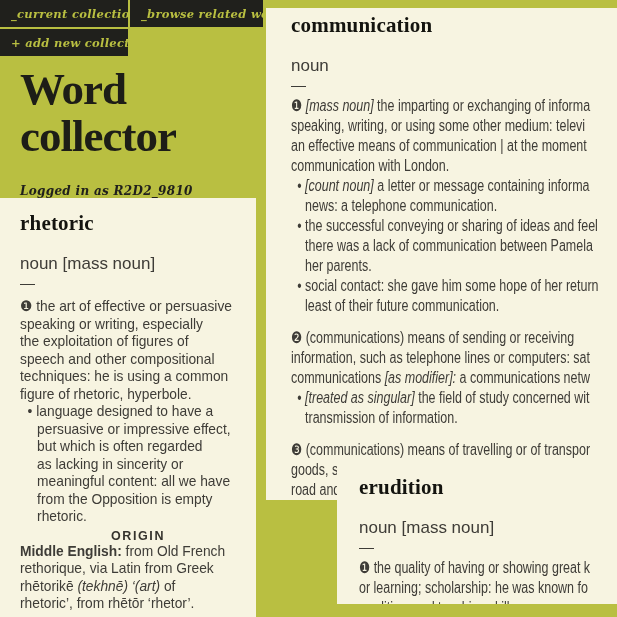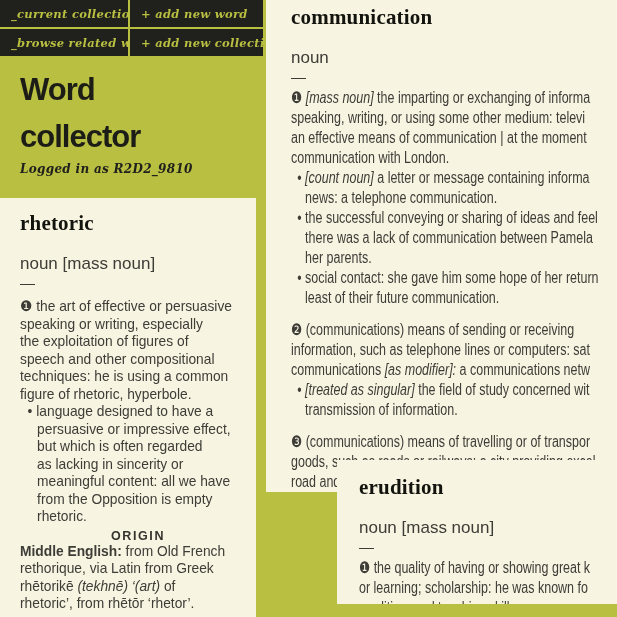--- a/index.html
+++ b/index.html
@@ -15,32 +15,32 @@
   }
   .menu-cell{
     background:#20201c;color:#b9bf41;display:flex;align-items:center;
     padding-left:11px;cursor:pointer;
     font:italic bold 11.5px "DejaVu Serif",serif;letter-spacing:.3px;
     white-space:nowrap;overflow:hidden;
   }
   
   .brand{position:absolute;left:20px;top:66px;}
   .brand h1{
-    margin:0;font-weight:bold;font-size:31px;line-height:47px;
-    font-family:Liberation Sans, sans-serif;letter-spacing:-1px;
+    margin:0;font-weight:bold;font-size:45px;line-height:47px;
+    font-family:Liberation Serif, serif;letter-spacing:-1px;
     color:#1d1d17;white-space:pre-line;
   }
   .logged{
-    margin-top:2px;font:italic bold 12px "DejaVu Serif",serif;
+    margin-top:24px;font:italic bold 12px "DejaVu Serif",serif;
     color:#20201c;letter-spacing:.3px;text-align:right;
   }
   
   .card{position:absolute;background:#f7f4e1;box-sizing:border-box;overflow:hidden;}
   #rhetoric{left:0;top:198px;width:256px;height:463px;padding:14px 0 0 20px;}
-  #communication{left:266px;top:0;width:351px;height:492px;padding:6px 0 0 25px;}
+  #communication{left:266px;top:8px;width:351px;height:492px;padding:6px 0 0 25px;}
   #erudition{left:337px;top:460px;width:280px;height:144px;padding:16px 0 0 22px;}
 
   .headword{
     margin:0;font-family:"Liberation Serif",serif;font-weight:bold;
     font-size:21px;line-height:22px;color:#14140f;letter-spacing:.2px;
   }
   .pos{font-size:17px;line-height:19px;color:#3e3c37;margin-top:20px;}
   .pos.it{}
   .dash{font-size:15px;line-height:11px;color:#3e3c37;margin:4px 0 6px 0;}
   #rhetoric .dash{margin:4px 0 10px 0;}
@@ -67,21 +67,20 @@
     display:block;font:italic bold 12.5px "DejaVu Serif",serif;
     color:#8b5cf6;letter-spacing:.4px;cursor:pointer;text-decoration:none;
   }
   #rhetoric .save{position:absolute;left:20px;bottom:12px;}
 </style>
 </head>
 <body>
 
 <nav class="menu">
   <div class="menu-cell">_current collection</div>
-  <div class="menu-cell">+ add new word</div>
   <div class="menu-cell">_browse related words</div>
   <div class="menu-cell">+ add new collection</div>
 </nav>
 
 <header class="brand">
   <h1>Word
 collector</h1>
   <div class="logged"><span>Logged in as </span><span>R2D2_9810</span></div>
 </header>
 

